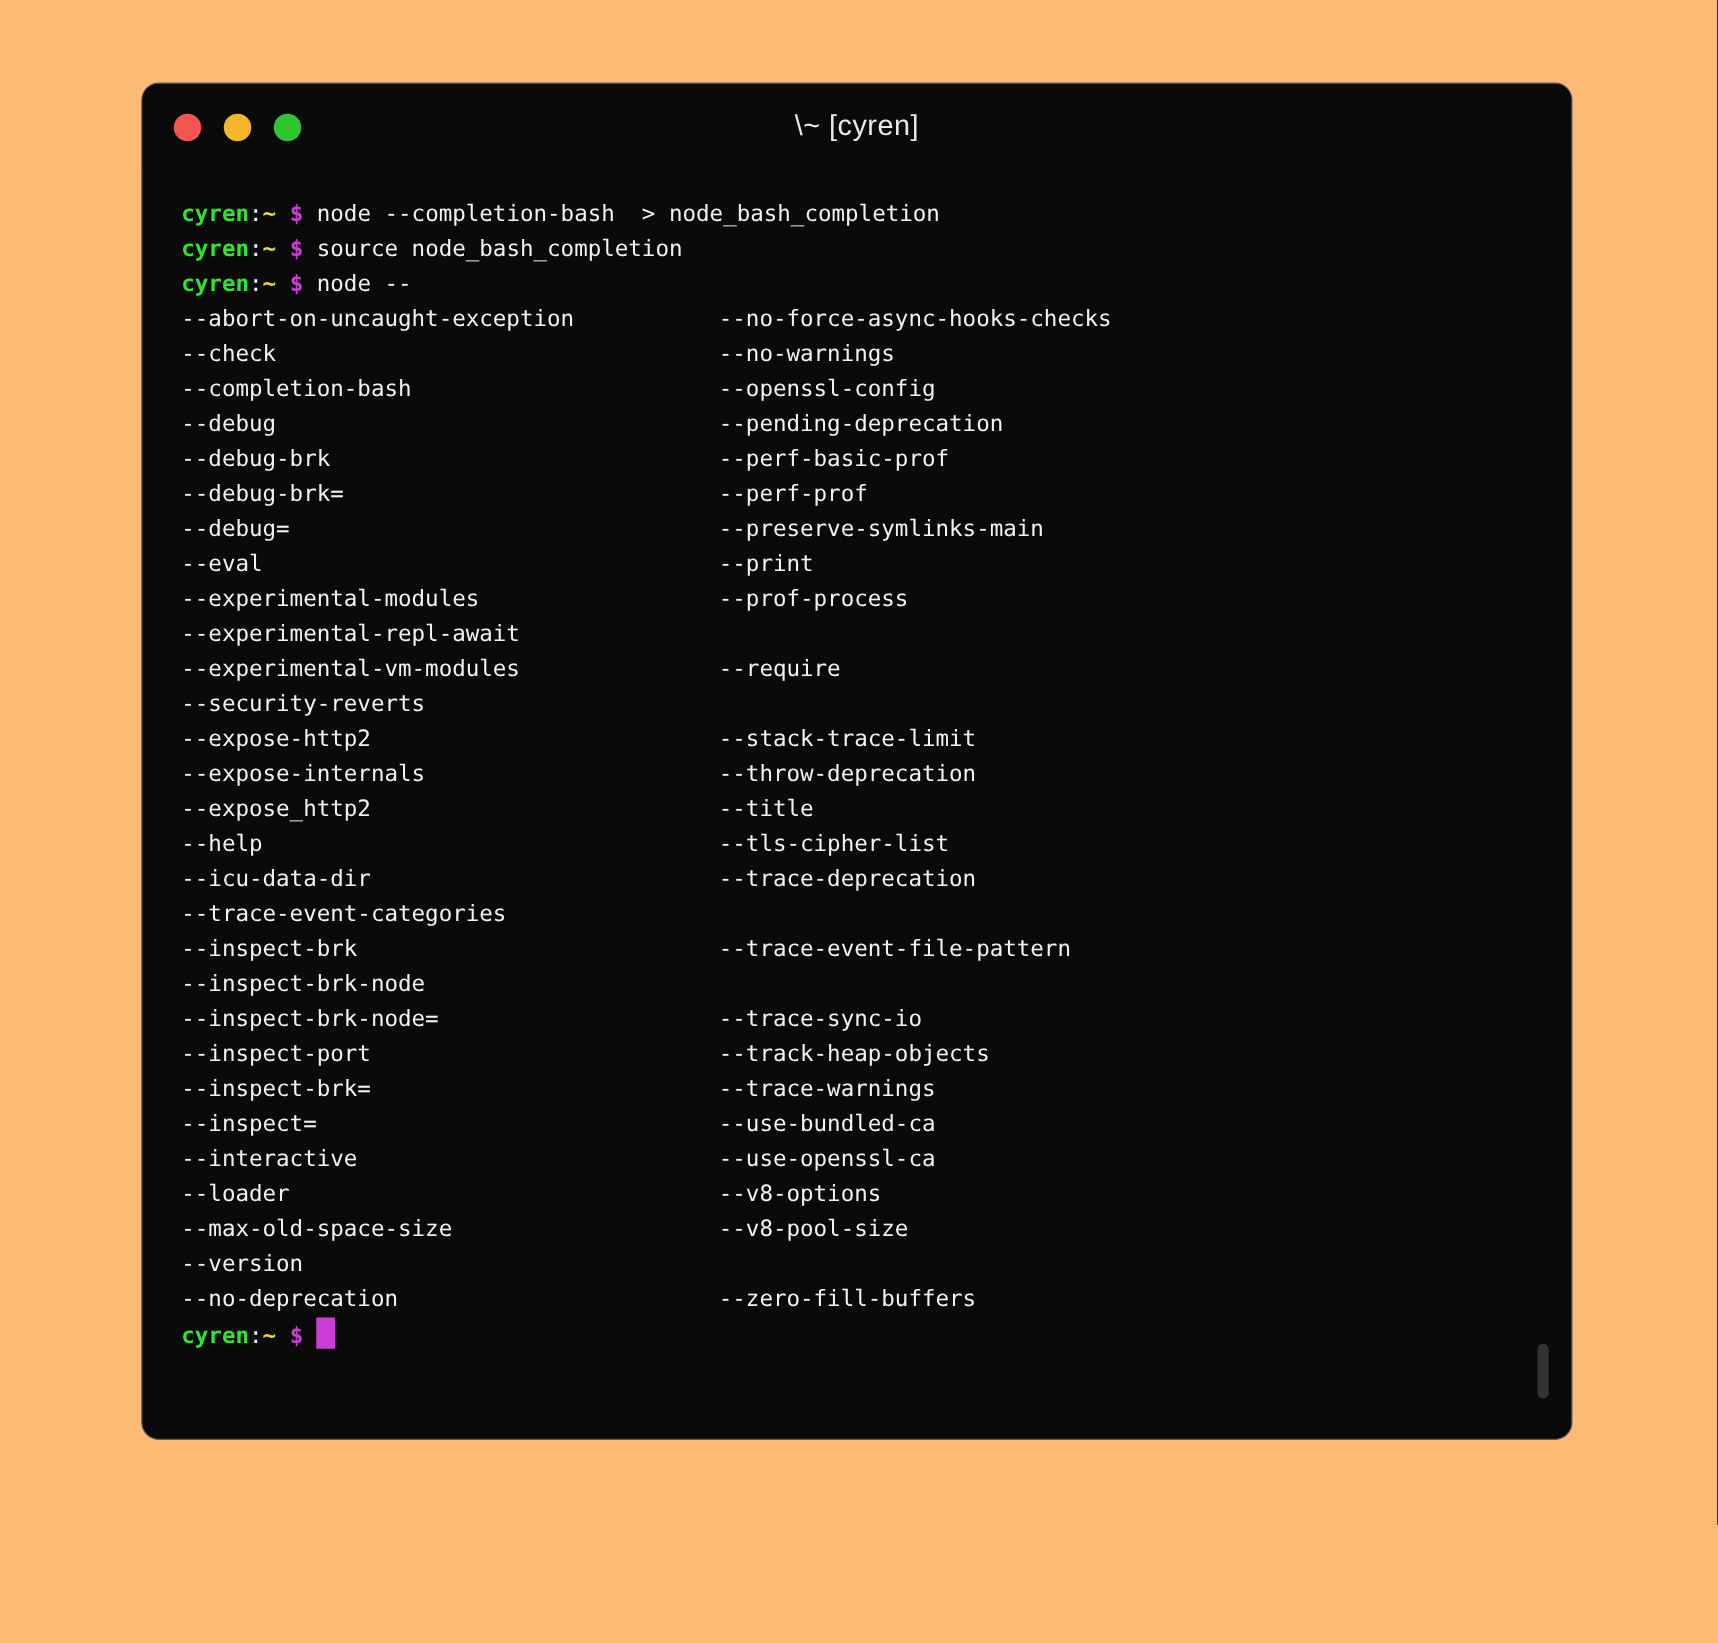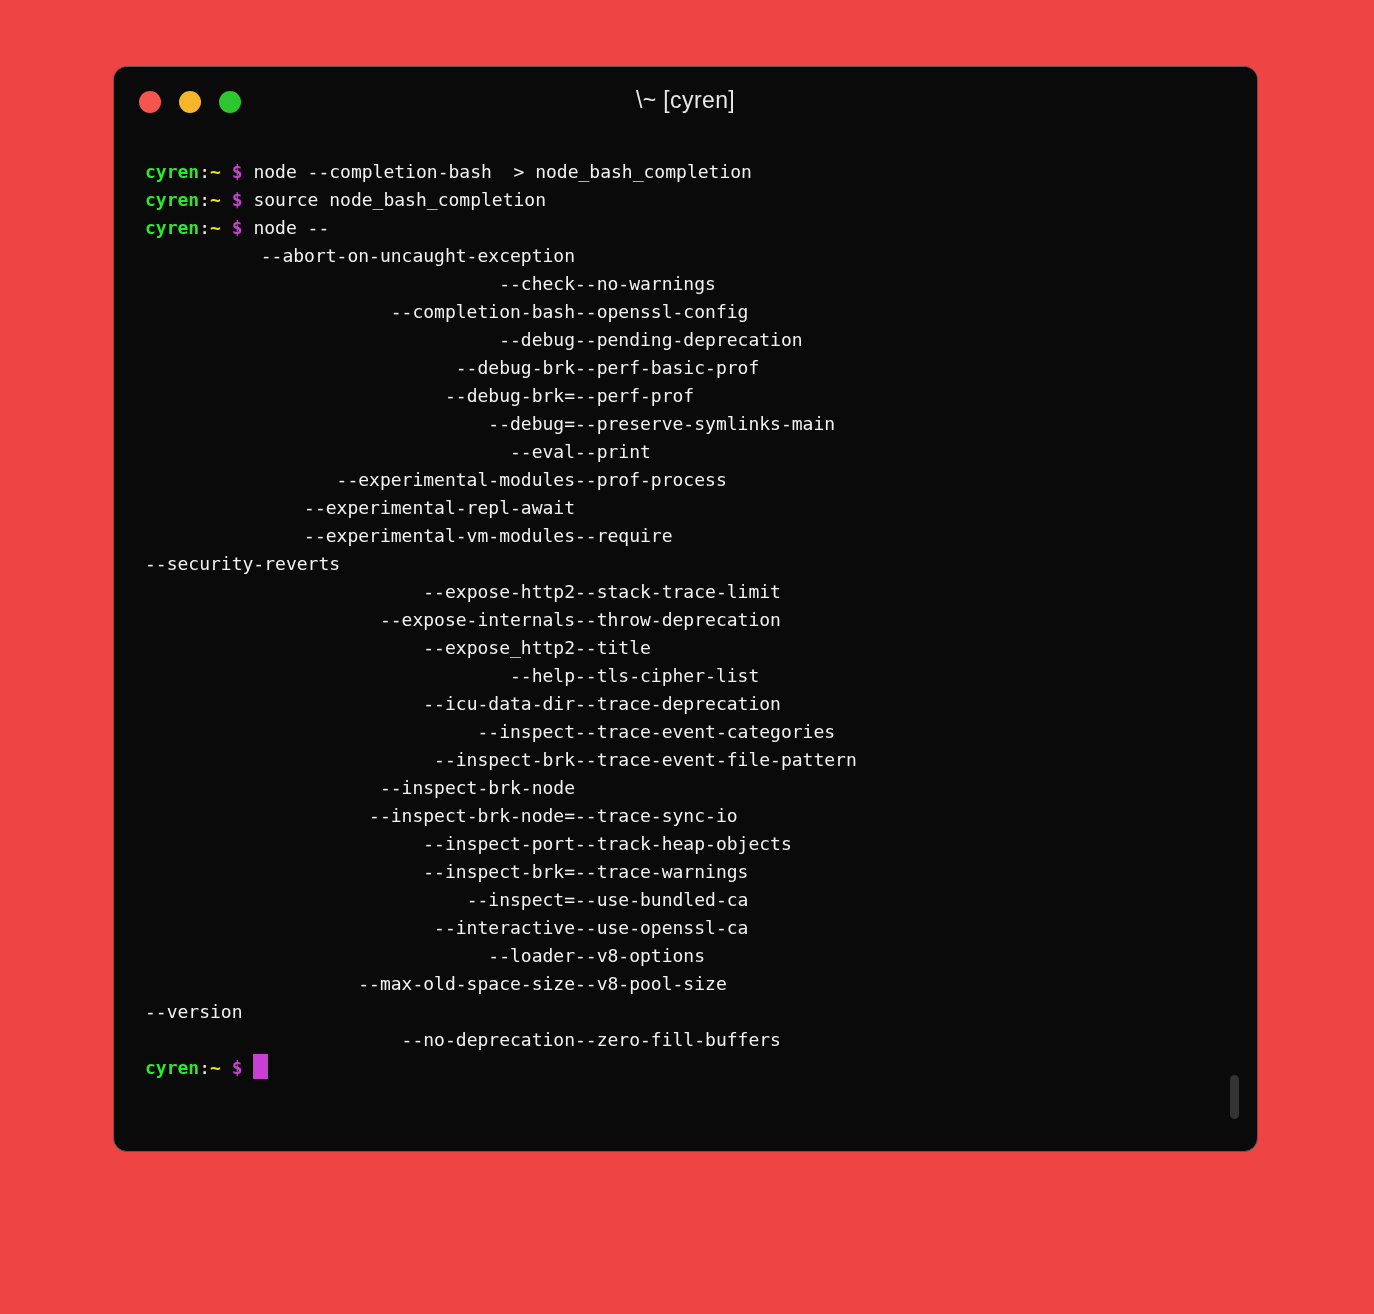--- a/index.html
+++ b/index.html
@@ -8,21 +8,21 @@
     background: #000000;
     width: 1374px;
     height: 1314px;
     overflow: hidden;
   }
 
   .page {
     position: relative;
     width: 1374px;
     height: 1314px;
-    background: #ef4444;
+    background: #fdba74;
   }
 
   
   .terminal-window {
     position: absolute;
     left: 113px;
     top: 66px;
     width: 1145px;
     height: 1086px;
     background: #0a0a0a;
@@ -103,21 +103,20 @@
   .opt-row {
     display: flex;
     height: 28px;
     white-space: pre;
   }
   .opt-col-left {
     width: 430px;
     flex: 0 0 430px;
     color: #f2f2f2;
     white-space: pre;
-    text-align: right;
   }
   .opt-col-right {
     color: #f2f2f2;
     white-space: pre;
   }
 
   
   .cursor-block {
     display: inline-block;
     width: 15px;
@@ -162,38 +161,38 @@
 
     <div class="terminal-body">
 
       <div class="line"><span class="user">cyren</span><span class="colon">:</span><span class="tilde">~</span><span class="cmd"> </span><span class="dollar">$</span><span class="cmd"> </span><span class="cmd">node --completion-bash  &gt; node_bash_completion</span></div>
 
       <div class="line"><span class="user">cyren</span><span class="colon">:</span><span class="tilde">~</span><span class="cmd"> </span><span class="dollar">$</span><span class="cmd"> </span><span class="cmd">source node_bash_completion</span></div>
 
       <div class="line"><span class="user">cyren</span><span class="colon">:</span><span class="tilde">~</span><span class="cmd"> </span><span class="dollar">$</span><span class="cmd"> </span><span class="cmd">node --</span></div>
 
       <div class="options-grid">
-          <div class="opt-row"><span class="opt-col-left">--abort-on-uncaught-exception</span></div>
+          <div class="opt-row"><span class="opt-col-left">--abort-on-uncaught-exception</span><span class="opt-col-right">--no-force-async-hooks-checks</span></div>
           <div class="opt-row"><span class="opt-col-left">--check</span><span class="opt-col-right">--no-warnings</span></div>
           <div class="opt-row"><span class="opt-col-left">--completion-bash</span><span class="opt-col-right">--openssl-config</span></div>
           <div class="opt-row"><span class="opt-col-left">--debug</span><span class="opt-col-right">--pending-deprecation</span></div>
           <div class="opt-row"><span class="opt-col-left">--debug-brk</span><span class="opt-col-right">--perf-basic-prof</span></div>
           <div class="opt-row"><span class="opt-col-left">--debug-brk=</span><span class="opt-col-right">--perf-prof</span></div>
           <div class="opt-row"><span class="opt-col-left">--debug=</span><span class="opt-col-right">--preserve-symlinks-main</span></div>
           <div class="opt-row"><span class="opt-col-left">--eval</span><span class="opt-col-right">--print</span></div>
           <div class="opt-row"><span class="opt-col-left">--experimental-modules</span><span class="opt-col-right">--prof-process</span></div>
           <div class="opt-row"><span class="opt-col-left">--experimental-repl-await</span></div>
           <div class="opt-row"><span class="opt-col-left">--experimental-vm-modules</span><span class="opt-col-right">--require</span></div>
           <div class="opt-row"><span class="opt-col-right">--security-reverts</span></div>
           <div class="opt-row"><span class="opt-col-left">--expose-http2</span><span class="opt-col-right">--stack-trace-limit</span></div>
           <div class="opt-row"><span class="opt-col-left">--expose-internals</span><span class="opt-col-right">--throw-deprecation</span></div>
           <div class="opt-row"><span class="opt-col-left">--expose_http2</span><span class="opt-col-right">--title</span></div>
           <div class="opt-row"><span class="opt-col-left">--help</span><span class="opt-col-right">--tls-cipher-list</span></div>
           <div class="opt-row"><span class="opt-col-left">--icu-data-dir</span><span class="opt-col-right">--trace-deprecation</span></div>
-          <div class="opt-row"><span class="opt-col-left">--inspect</span><span class="opt-col-right">--trace-event-categories</span></div>
+          <div class="opt-row"><span class="opt-col-right">--trace-event-categories</span></div>
           <div class="opt-row"><span class="opt-col-left">--inspect-brk</span><span class="opt-col-right">--trace-event-file-pattern</span></div>
           <div class="opt-row"><span class="opt-col-left">--inspect-brk-node</span></div>
           <div class="opt-row"><span class="opt-col-left">--inspect-brk-node=</span><span class="opt-col-right">--trace-sync-io</span></div>
           <div class="opt-row"><span class="opt-col-left">--inspect-port</span><span class="opt-col-right">--track-heap-objects</span></div>
           <div class="opt-row"><span class="opt-col-left">--inspect-brk=</span><span class="opt-col-right">--trace-warnings</span></div>
           <div class="opt-row"><span class="opt-col-left">--inspect=</span><span class="opt-col-right">--use-bundled-ca</span></div>
           <div class="opt-row"><span class="opt-col-left">--interactive</span><span class="opt-col-right">--use-openssl-ca</span></div>
           <div class="opt-row"><span class="opt-col-left">--loader</span><span class="opt-col-right">--v8-options</span></div>
           <div class="opt-row"><span class="opt-col-left">--max-old-space-size</span><span class="opt-col-right">--v8-pool-size</span></div>
           <div class="opt-row"><span class="opt-col-right">--version</span></div>

